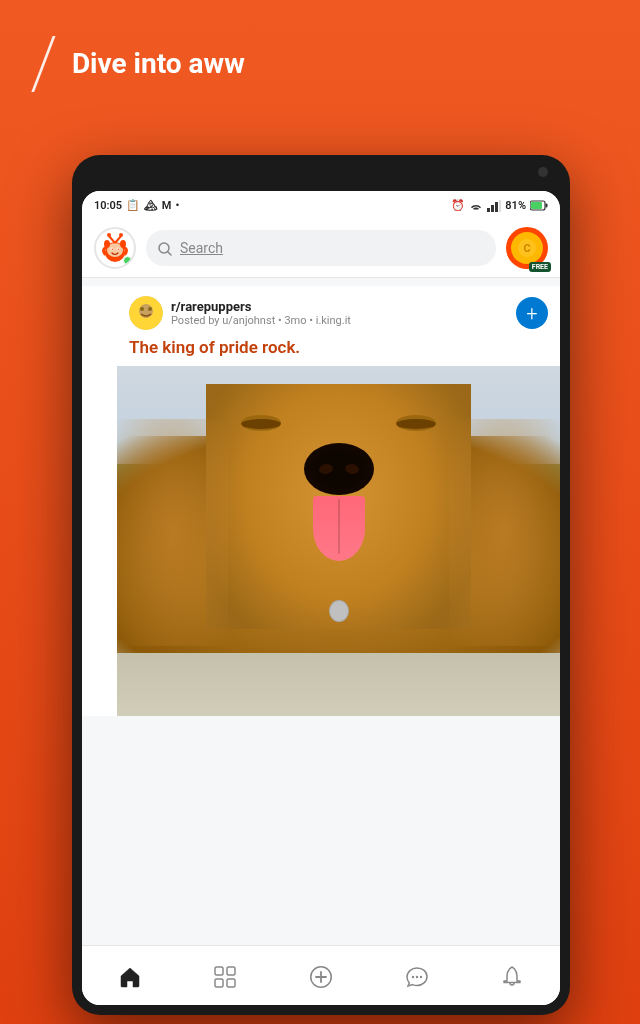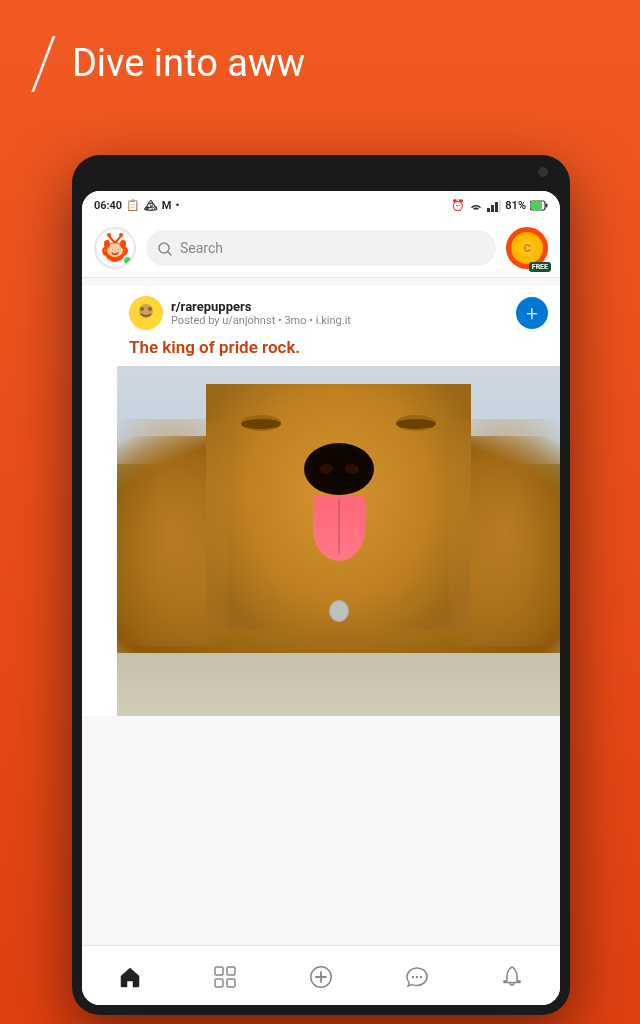--- a/index.html
+++ b/index.html
@@ -34,22 +34,22 @@
     .slash-icon {
       color: white;
       font-size: 72px;
       font-weight: 200;
       line-height: 1;
       opacity: 0.9;
     }
 
     .header-title {
       color: white;
-      font-size: 38px;
-      font-weight: 400;
+      font-size: 28px;
+      font-weight: 700;
       line-height: 1.1;
     }
 
     
     .device-frame {
       position: absolute;
       top: 155px;
       left: 72px;
       width: 498px;
       height: 860px;
@@ -156,20 +156,21 @@
 
     .search-icon-svg {
       color: #888;
       font-size: 14px;
       flex-shrink: 0;
     }
 
     .search-placeholder {
       color: #888;
       font-size: 14px;
+      text-decoration: underline;
     }
 
     .coins-badge {
       width: 38px;
       height: 38px;
       background: #ff4500;
       border-radius: 50%;
       display: flex;
       flex-direction: column;
       align-items: center;
@@ -361,21 +362,21 @@
   <span class="header-title">Dive into aww</span>
 </div>
 
 <div class="device-frame">
   <div class="device-camera"></div>
 
   <div class="screen">
 
     <div class="status-bar">
       <div class="status-left">
-        <span>06:40</span>
+        <span>10:05</span>
         <span>📋</span>
         <span>🏔</span>
         <span>M</span>
         <span>•</span>
       </div>
       <div class="status-right">
         <span>⏰</span>
         <span>
           <svg width="14" height="12" viewBox="0 0 14 12">
             <path d="M7 10l1.5-1.5A2 2 0 007 8a2 2 0 00-1.5.5L7 10z" fill="#333"></path>

